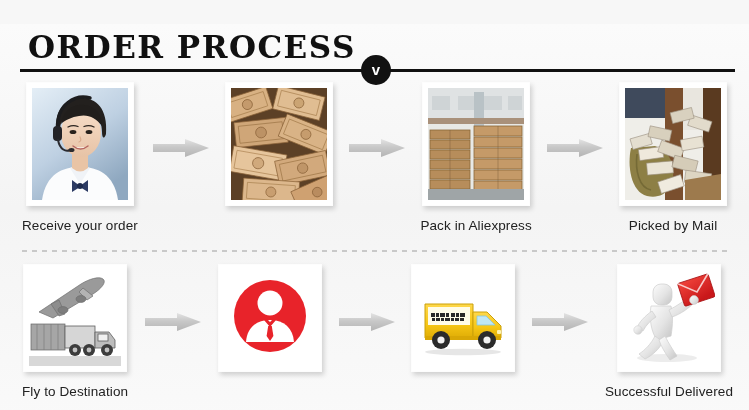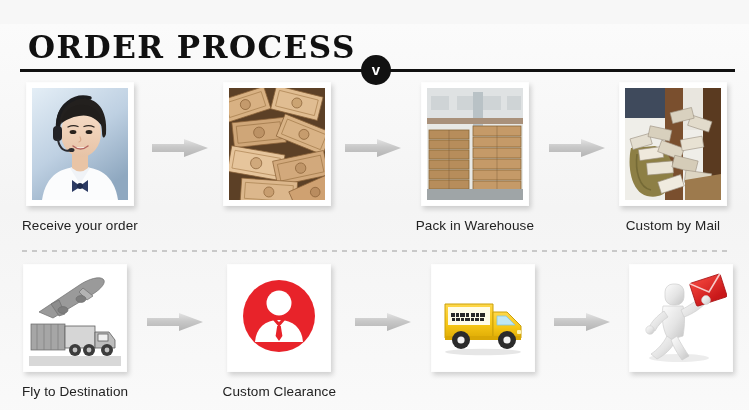--- a/index.html
+++ b/index.html
@@ -334,21 +334,21 @@
               </g>
               <g stroke="#6f5334" stroke-width="0.6" opacity="0.65">
                 <line x1="22" y1="42" x2="22" y2="101"></line>
                   <line x1="70" y1="38" x2="70" y2="103"></line>
               </g>
             </g>
             <rect x="0" y="101" width="96" height="11" fill="#9fa5a7"></rect>
           </svg>
         </div>
       </div>
-      <div class="caption">Pack in Warehouse</div>
+      <div class="caption">Pack in Aliexpress</div>
     </div>
 
     <div class="arrow-cell">
       <svg class="arrow" width="56" height="20" viewBox="0 0 56 20">
         <path d="M0 6 L32 6 L32 1 L56 10 L32 19 L32 14 L0 14 Z" fill="url(#arrGrad)"></path>
       </svg>
     </div>
 
     <div class="step">
       <div class="card">
@@ -396,21 +396,21 @@
                 </g>
               <g fill="#d9d1bf">
                   <rect x="46" y="22" width="22" height="11" transform="rotate(-14 57 27)"></rect>
                 </g>
             </g>
 
             <path d="M60 92 L96 86 L96 112 L60 112 Z" fill="#9d7a4d"></path>
           </svg>
         </div>
       </div>
-      <div class="caption">Custom by Mail</div>
+      <div class="caption">Picked by Mail</div>
     </div>
 
     <div style="flex:0 0 22px"></div>
   </div>
 
   <div class="divider divider-mid"></div>
 
   <div class="row row-2">
 
     <div style="flex:0 0 22px"></div>
@@ -474,21 +474,20 @@
           <svg class="art-customs" viewBox="0 0 92 96" preserveAspectRatio="xMidYMid meet">
             <rect width="92" height="96" fill="#ffffff"></rect>
             <circle cx="46" cy="46" r="36" fill="#e8232a"></circle>
             <circle cx="46" cy="33" r="12.5" fill="#ffffff"></circle>
             <path d="M22 72 C23 58 32 50 46 50 C60 50 69 58 70 72 Z" fill="#ffffff"></path>
             <path d="M40 50 L46 57 L52 50 L49 49 L46 52 L43 49 Z" fill="#e8232a"></path>
             <path d="M44.2 56 h3.6 l1.6 10 -3.4 5 -3.4 -5 Z" fill="#e8232a"></path>
           </svg>
         </div>
       </div>
-      <div class="caption">Custom Clearance</div>
     </div>
 
     <div class="arrow-cell">
       <svg class="arrow" width="56" height="20" viewBox="0 0 56 20">
         <path d="M0 6 L32 6 L32 1 L56 10 L32 19 L32 14 L0 14 Z" fill="url(#arrGrad)"></path>
       </svg>
     </div>
 
     <div class="step">
       <div class="card">
@@ -580,20 +579,21 @@
 
             <g transform="rotate(-18 74 22)">
               <rect x="58" y="8" width="32" height="24" rx="1.5" fill="url(#envG)" stroke="#a81214" stroke-width="0.8"></rect>
               <path d="M58 8 L74 22 L90 8" fill="none" stroke="#ffffff" stroke-width="1.6" opacity="0.75"></path>
             </g>
 
             <circle cx="71" cy="30" r="4.4" fill="url(#figG)" stroke="#cfcfcf" stroke-width="0.6"></circle>
           </svg>
         </div>
       </div>
+      <div class="caption">Successful Delivered</div>
     </div>
 
     <div style="flex:0 0 16px"></div>
   </div>
 
   <div class="divider divider-bot"></div>
 
 </div>
 
 </body></html>

